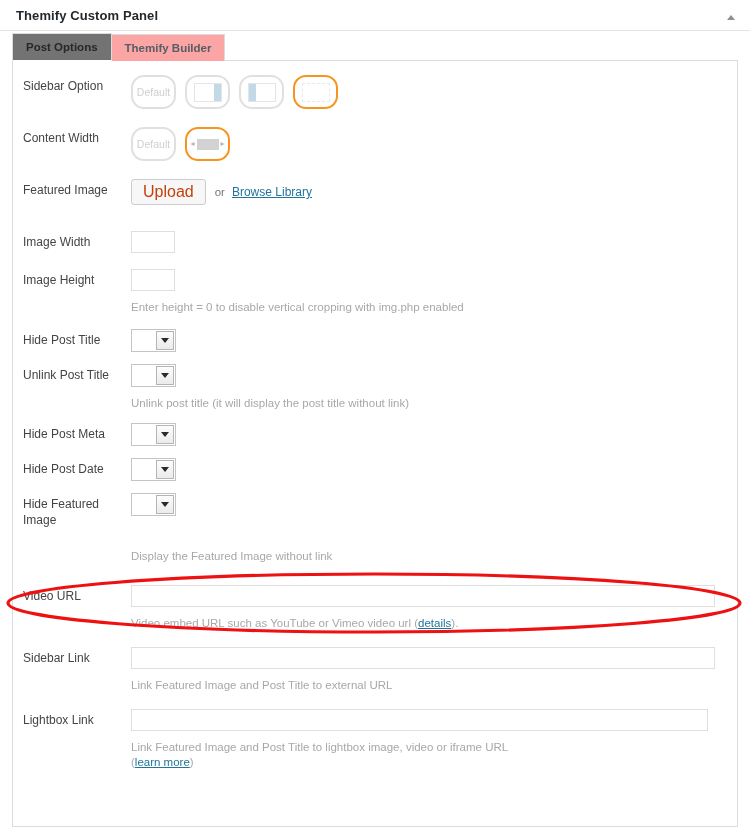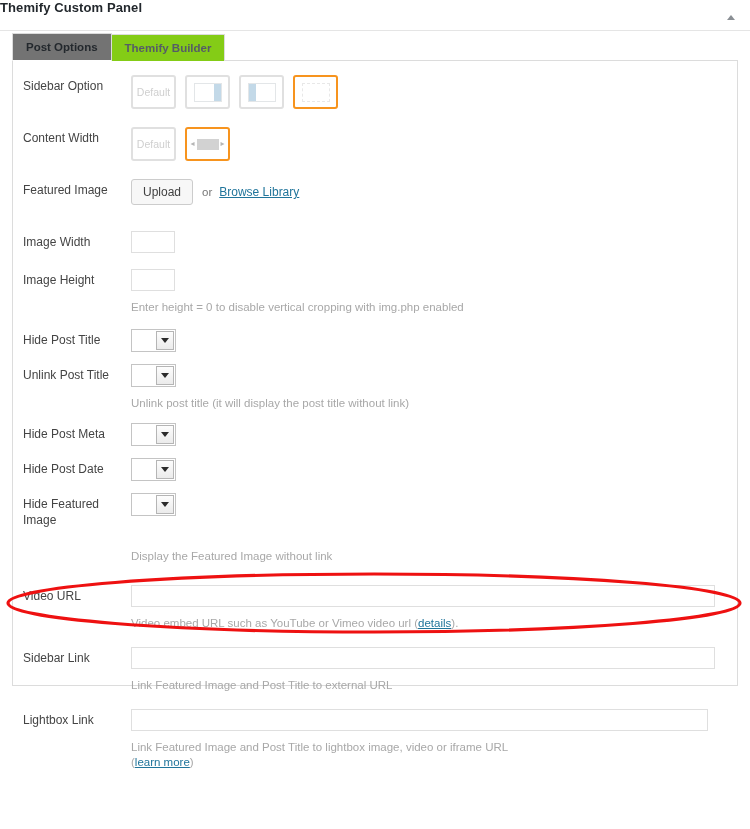--- a/index.html
+++ b/index.html
@@ -21,23 +21,23 @@
     width: 750px;
     height: 829px;
     box-sizing: border-box;
     background: #fff;
   }
 
   
   .panel-header {
     position: relative;
     height: 30px;
-    padding: 0 0;
-    display: flex;
-    align-items: flex-start;
+    padding: 0 16px;
+    display: flex;
+    align-items: center;
     border-bottom: 1px solid #e5e5e5;
   }
   .panel-title {
     font-size: 13px;
     font-weight: bold;
     color: #23282d;
     letter-spacing: .1px;
   }
   .toggle-arrow {
     position: absolute;
@@ -71,42 +71,42 @@
     position: relative;
     z-index: 2;
   }
   .tab {
     font-size: 11.5px;
     font-weight: bold;
     color: #555d66;
     padding: 6px 13px 6px 13px;
     border: 1px solid #dcdcdc;
     border-bottom: none;
-    background: #84cc16;
+    background: #fca5a5;
     line-height: 14px;
     cursor: pointer;
     position: relative;
     top: 1px;
     margin-right: -1px;
   }
   .tab.active {
     background: #737373;
     color: #23282d;
     z-index: 3;
     border-bottom: 1px solid #fff;
   }
 
   
   .body-box {
     margin: 0 12px 0 12px;
     border: 1px solid #dcdcdc;
     background: #fff;
     box-sizing: border-box;
     position: relative;
-    height: 626px;
+    height: 767px;
     padding-top: 14px;
   }
 
   .row {
     display: flex;
     align-items: flex-start;
     padding: 0 0 0 10px;
     min-height: 22px;
   }
   .row-label {
@@ -139,21 +139,21 @@
   .sp-18 { height: 18px; }
   .sp-21 { height: 21px; }
   .sp-26 { height: 26px; }
 
   
   .swatches { display: flex; gap: 9px; }
   .swatch {
     width: 45px;
     height: 34px;
     border: 2px solid #e0e0e0;
-    border-radius: 3px;
+    border-radius: 13px;
     background: #fff;
     box-sizing: border-box;
     display: flex;
     align-items: center;
     justify-content: center;
     cursor: pointer;
   }
   .swatch.selected { border-color: #f7941e; }
   .swatch .lbl {
     font-size: 10.5px;
@@ -174,22 +174,22 @@
   .cw {
     display: flex;
     align-items: center;
     gap: 2px;
   }
   .cw .arrow-l, .cw .arrow-r { font-size: 8px; color: #b5b5b5; line-height: 8px; }
   .cw .bar { width: 22px; height: 11px; background: #d2d2d2; }
 
   
   .btn {
-    font-size: 12px;
-    color: #404040;
+    font-size: 16px;
+    color: #c2410c;
     background: #f7f7f7;
     border: 1px solid #cccccc;
     border-radius: 3px;
     padding: 4px 11px;
     line-height: 16px;
     cursor: pointer;
   }
   .or-text {
     font-size: 11.5px;
     color: #777;

